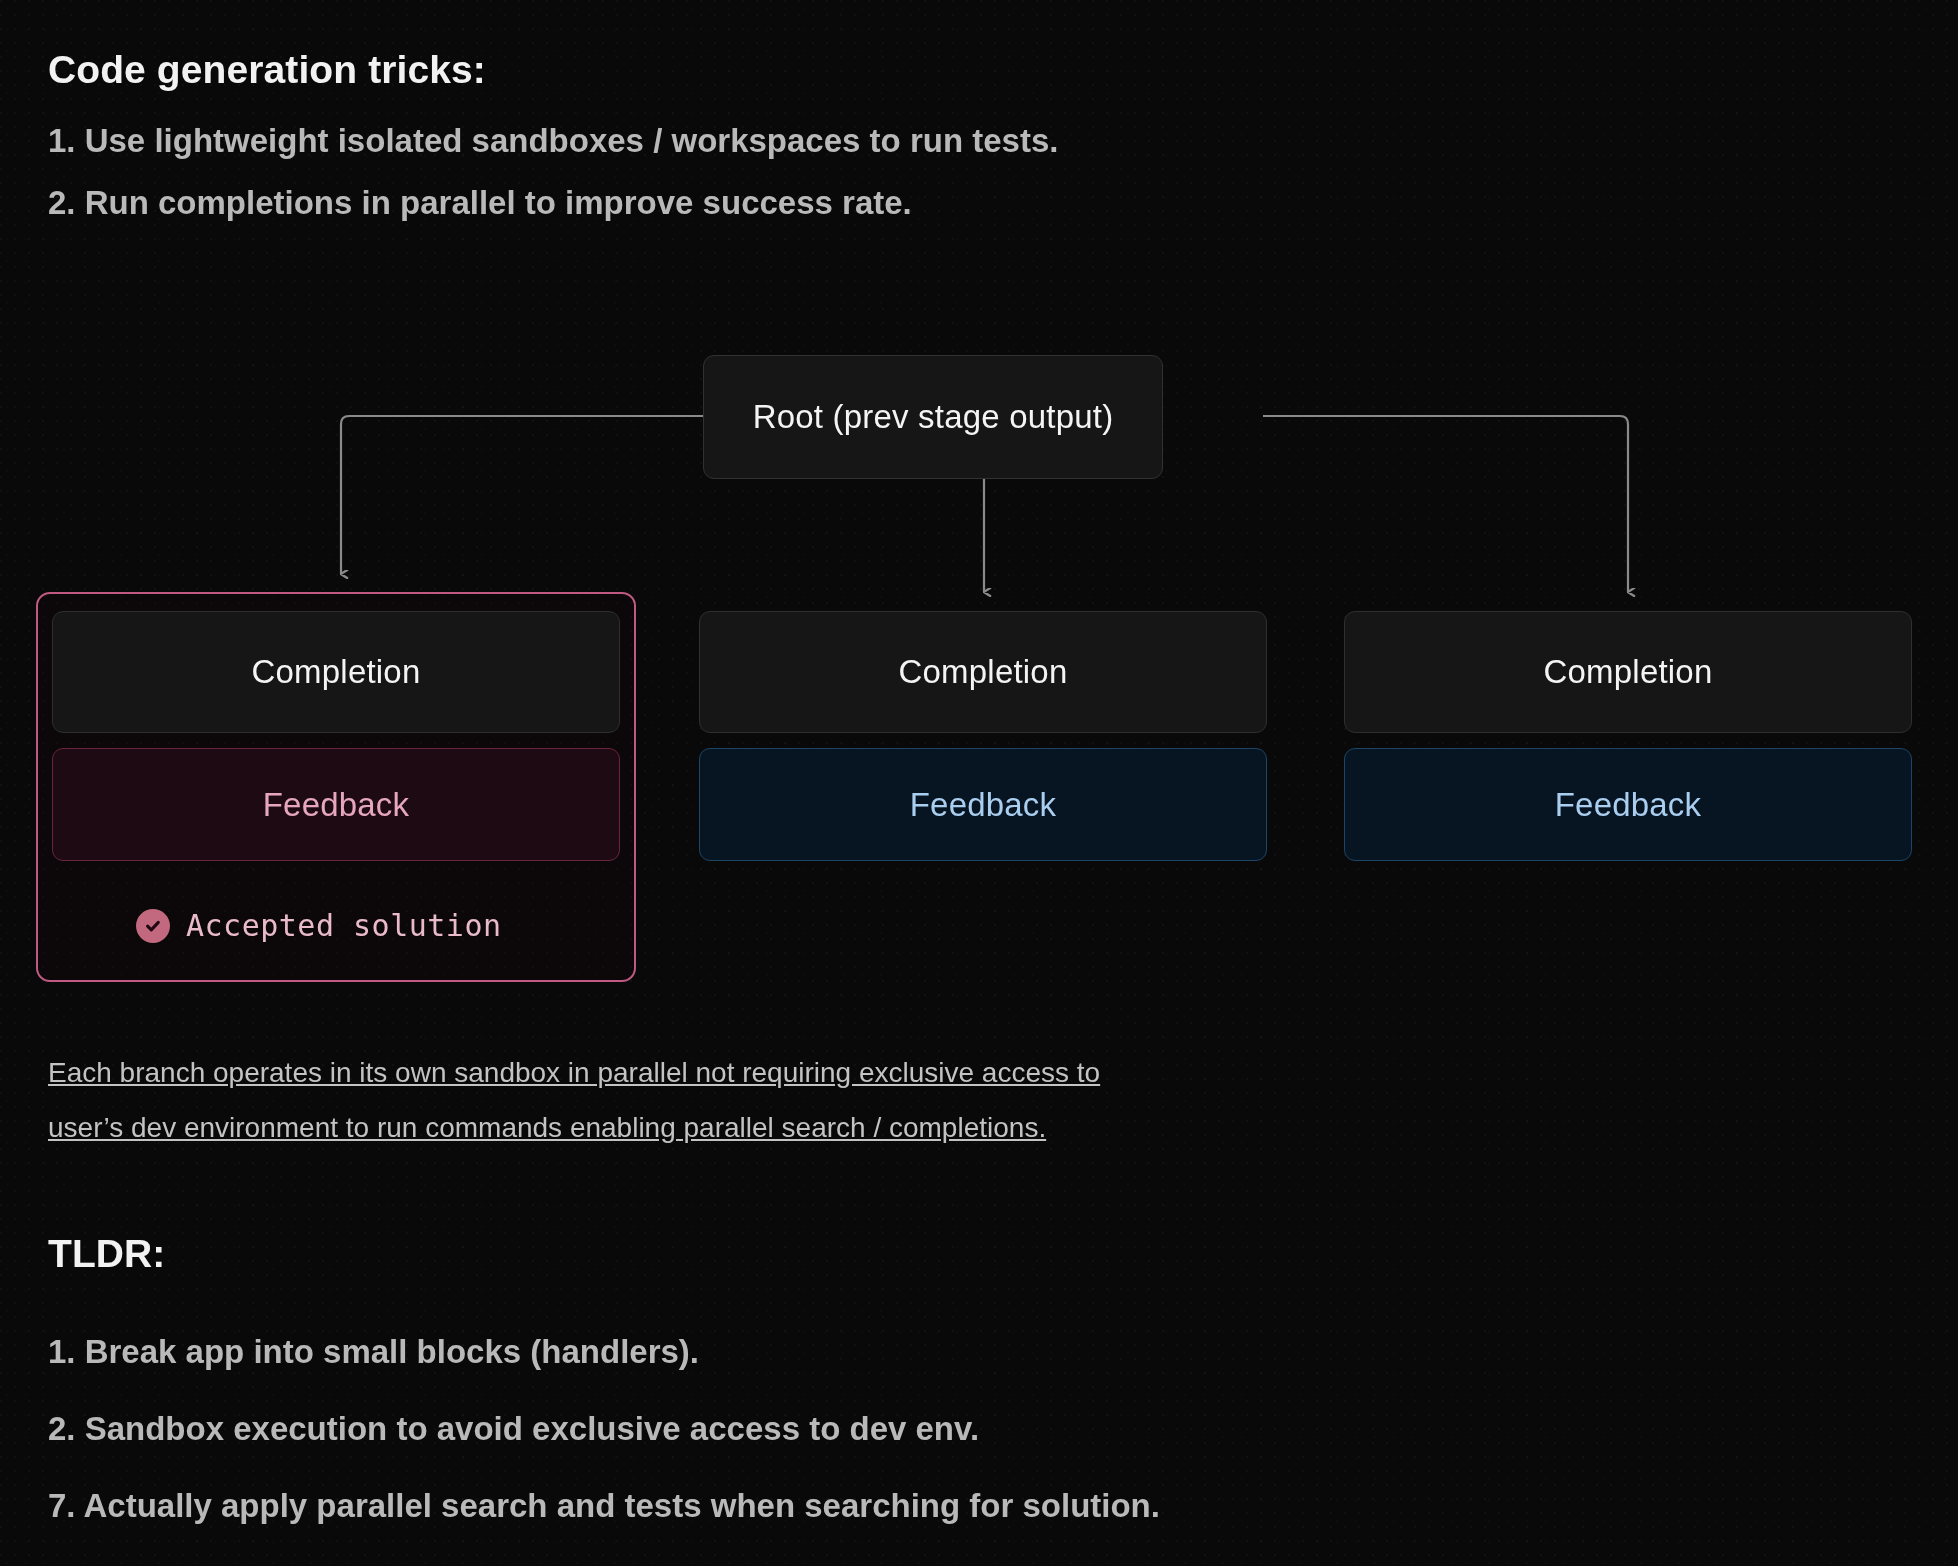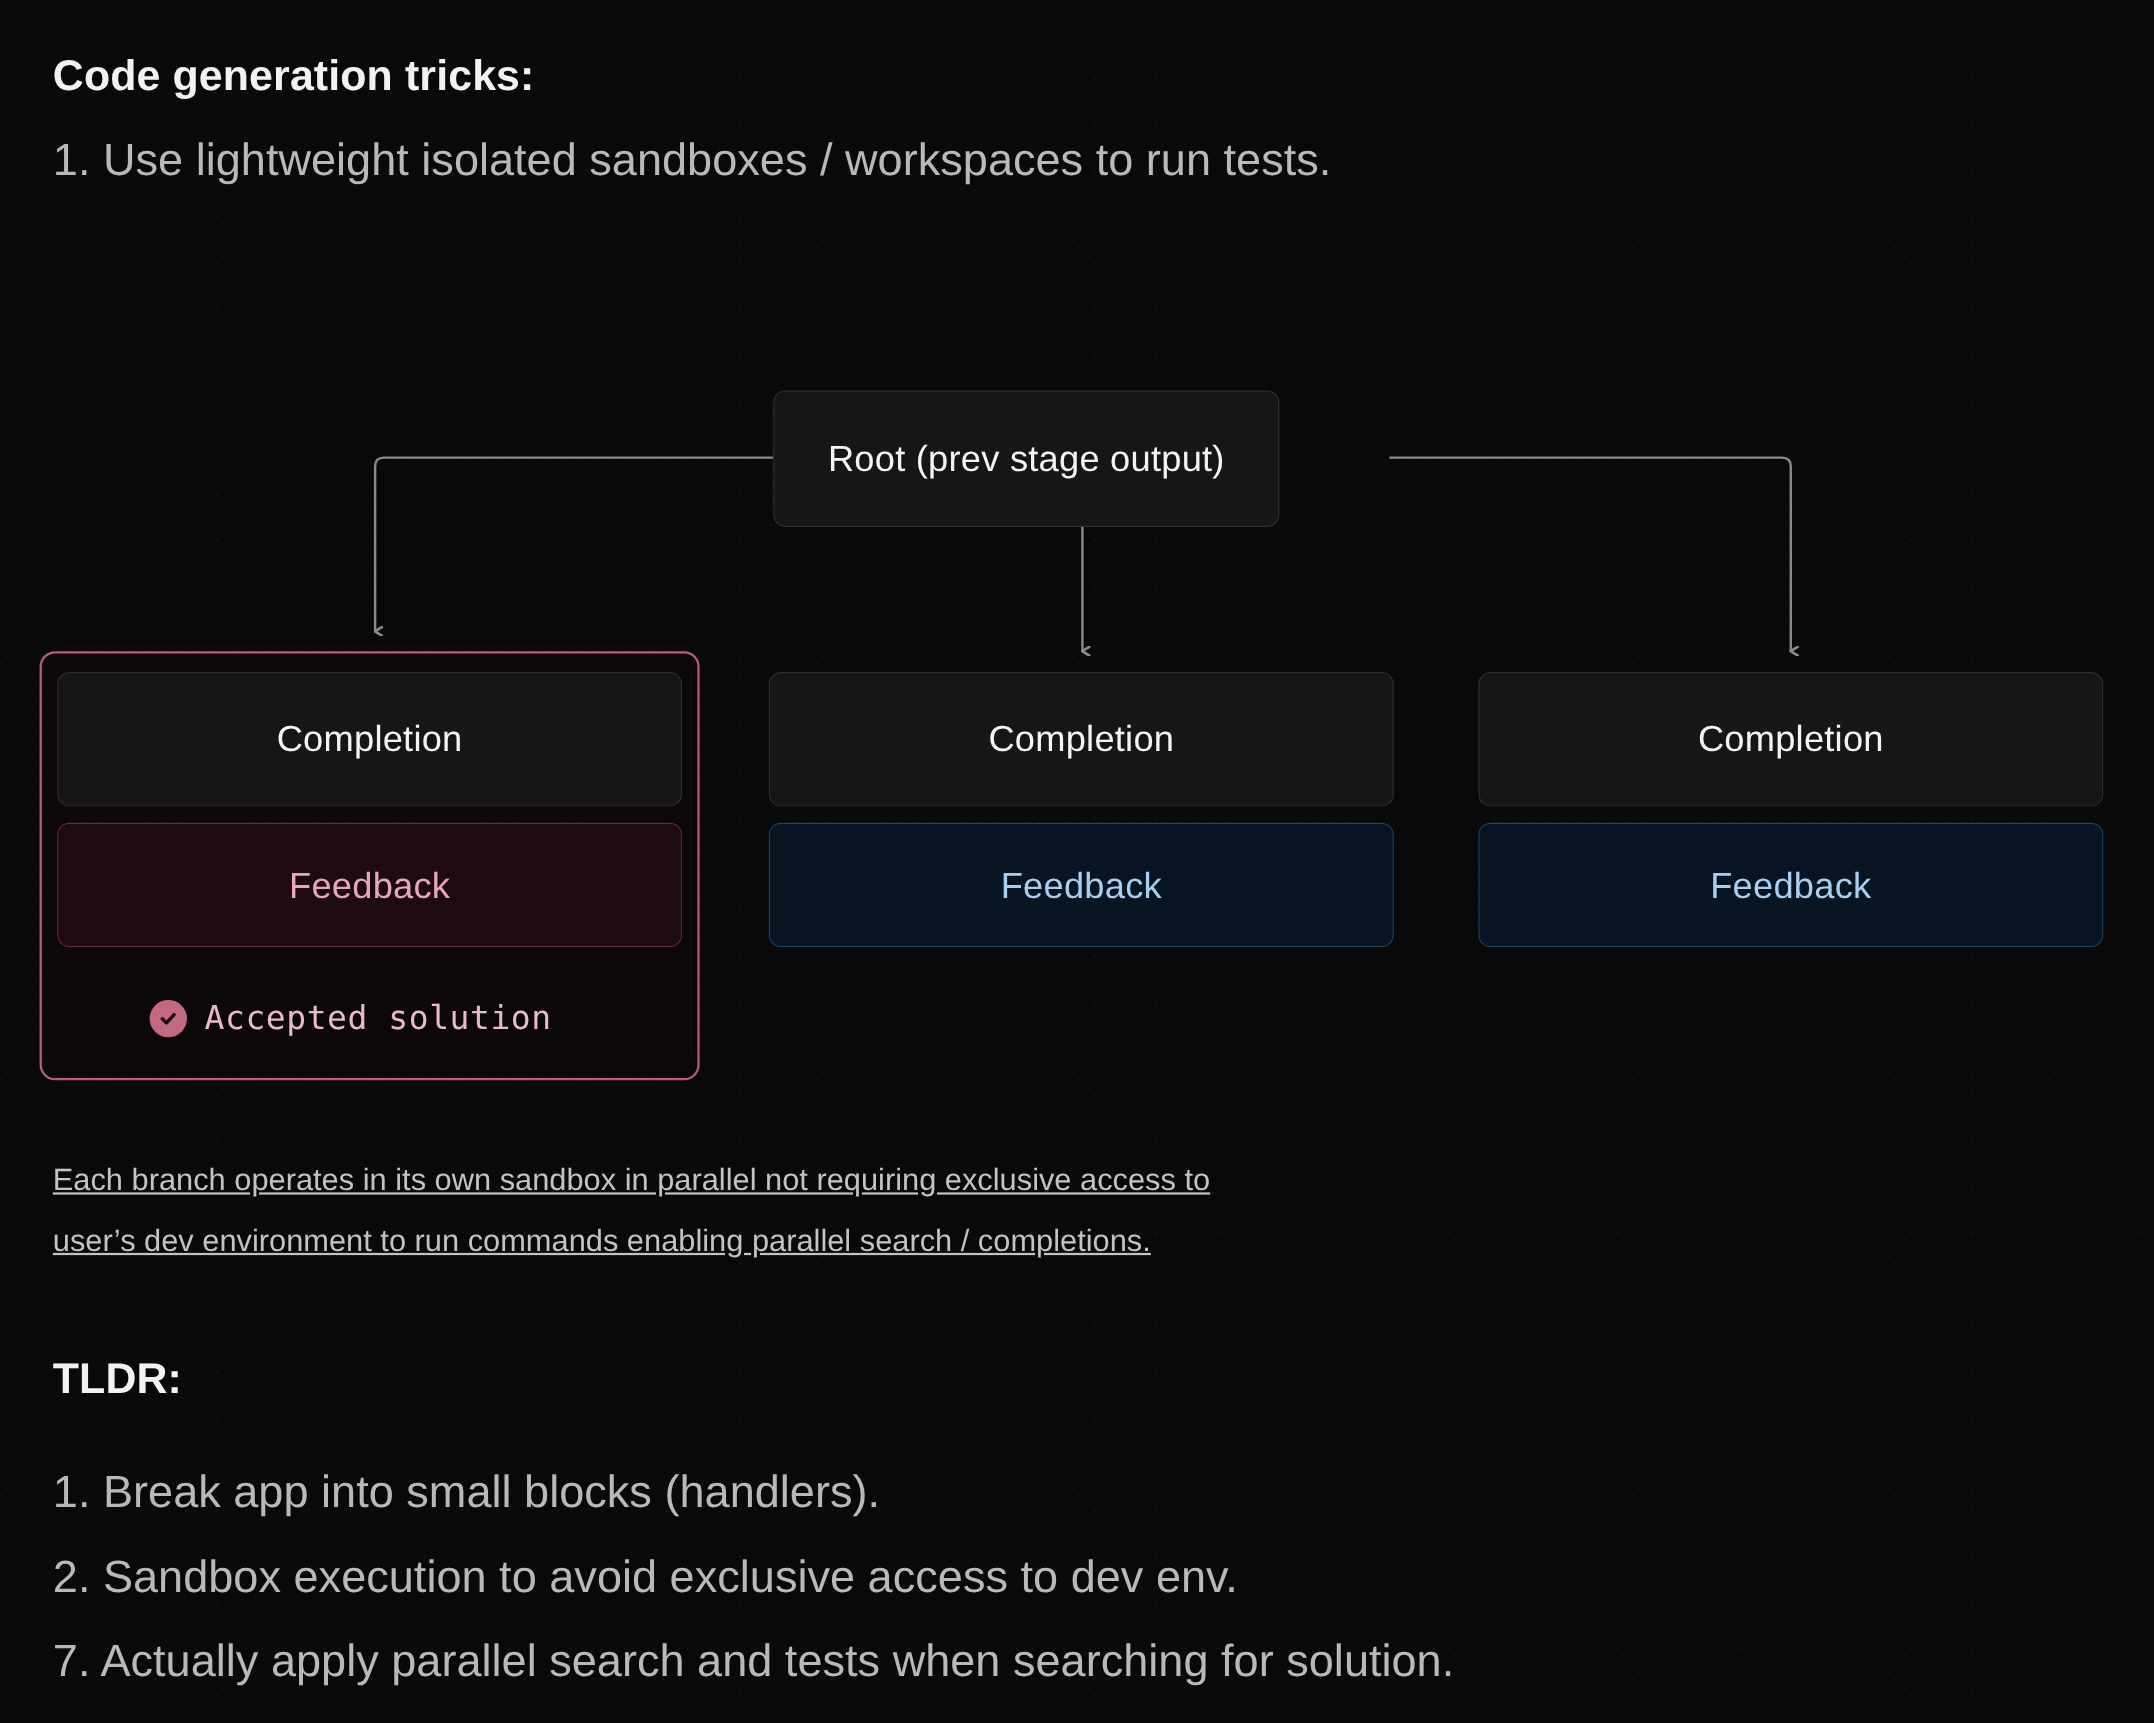--- a/index.html
+++ b/index.html
@@ -29,22 +29,22 @@
     position: absolute;
     color: #f2f2f2;
     font-size: 39px;
     font-weight: 600;
     letter-spacing: 0.1px;
     white-space: nowrap;
   }
   .body-line {
     position: absolute;
     color: #b9b9b9;
-    font-size: 41px;
-    font-weight: 400;
+    font-size: 33px;
+    font-weight: 700;
     white-space: nowrap;
   }
   .para {
     position: absolute;
     color: #c3c3c3;
     font-size: 28px;
     font-weight: 400;
     line-height: 55px;
     white-space: nowrap;
     text-decoration: underline;
@@ -126,20 +126,21 @@
 </style>
 </head>
 <body>
 
 <div id="page">
 
   <div class="heading" style="left:48px; top:48px;">Code generation tricks:</div>
 
   <div class="body-line" style="left:48px; top:122px;">1. Use lightweight isolated sandboxes / workspaces to run tests.</div>
 
+  <div class="body-line" style="left:48px; top:184px;">2. Run completions in parallel to improve success rate.</div>
 
   <svg id="diagram" viewBox="0 0 1958 1566" width="1958" height="1566">
     <defs>
       <marker id="arrowhead" markerWidth="9" markerHeight="9" refX="4.5" refY="7.6" orient="auto" markerUnits="userSpaceOnUse">
         <path d="M0.6,1.4 L4.5,7.8 L8.4,1.4" fill="none" stroke="#8a8a8a" stroke-width="2.4" stroke-linecap="round" stroke-linejoin="round"></path>
       </marker>
     </defs>
 
     <path d="M703,416 L349,416 Q341,416 341,424 L341,574" fill="none" stroke="#8a8a8a" stroke-width="2.2" marker-end="url(#arrowhead)"></path>
 

